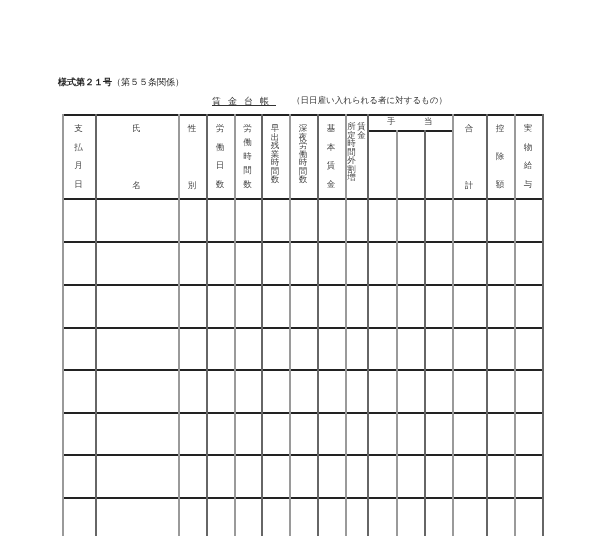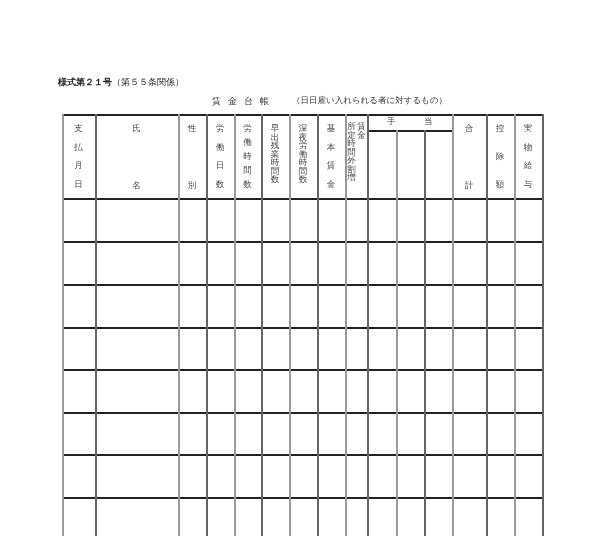--- a/index.html
+++ b/index.html
@@ -1,20 +1,20 @@
 <!DOCTYPE html>
 <html><head>
 <meta charset="utf-8">
 <style>
   html, body { margin:0; padding:0; background:#ffffff; }
   body { width:602px; height:536px; position:relative; overflow:hidden;
          font-family:"DejaVu Serif", serif; color:#333; }
   .form-no { position:absolute; left:58px; top:76px; font-size:9px; color:#222; }
   .form-no b { font-family:"DejaVu Sans", sans-serif; font-weight:bold; }
-  .title { position:absolute; left:212px; top:95px; font-size:9px; letter-spacing:7px; color:#333; }
+  .title { position:absolute; left:212px; top:95px; font-size:9px; letter-spacing:7px; color:#333;text-decoration:underline; }
   .subtitle { position:absolute; left:292px; top:95px; font-size:8.5px; color:#333; }
   .hline { position:absolute; height:2px; background:#222; }
   .vline { position:absolute; width:2px; background:#9a9a9a; }
   .vline.dark { background:#666; }
   .hdr { position:absolute; font-size:8.5px; line-height:1; text-align:center; color:#444; }
   .vtext { display:flex; flex-direction:column; align-items:center; }
   .vtext span { display:block; }
   .cell { position:absolute; }
 </style>
 </head>

